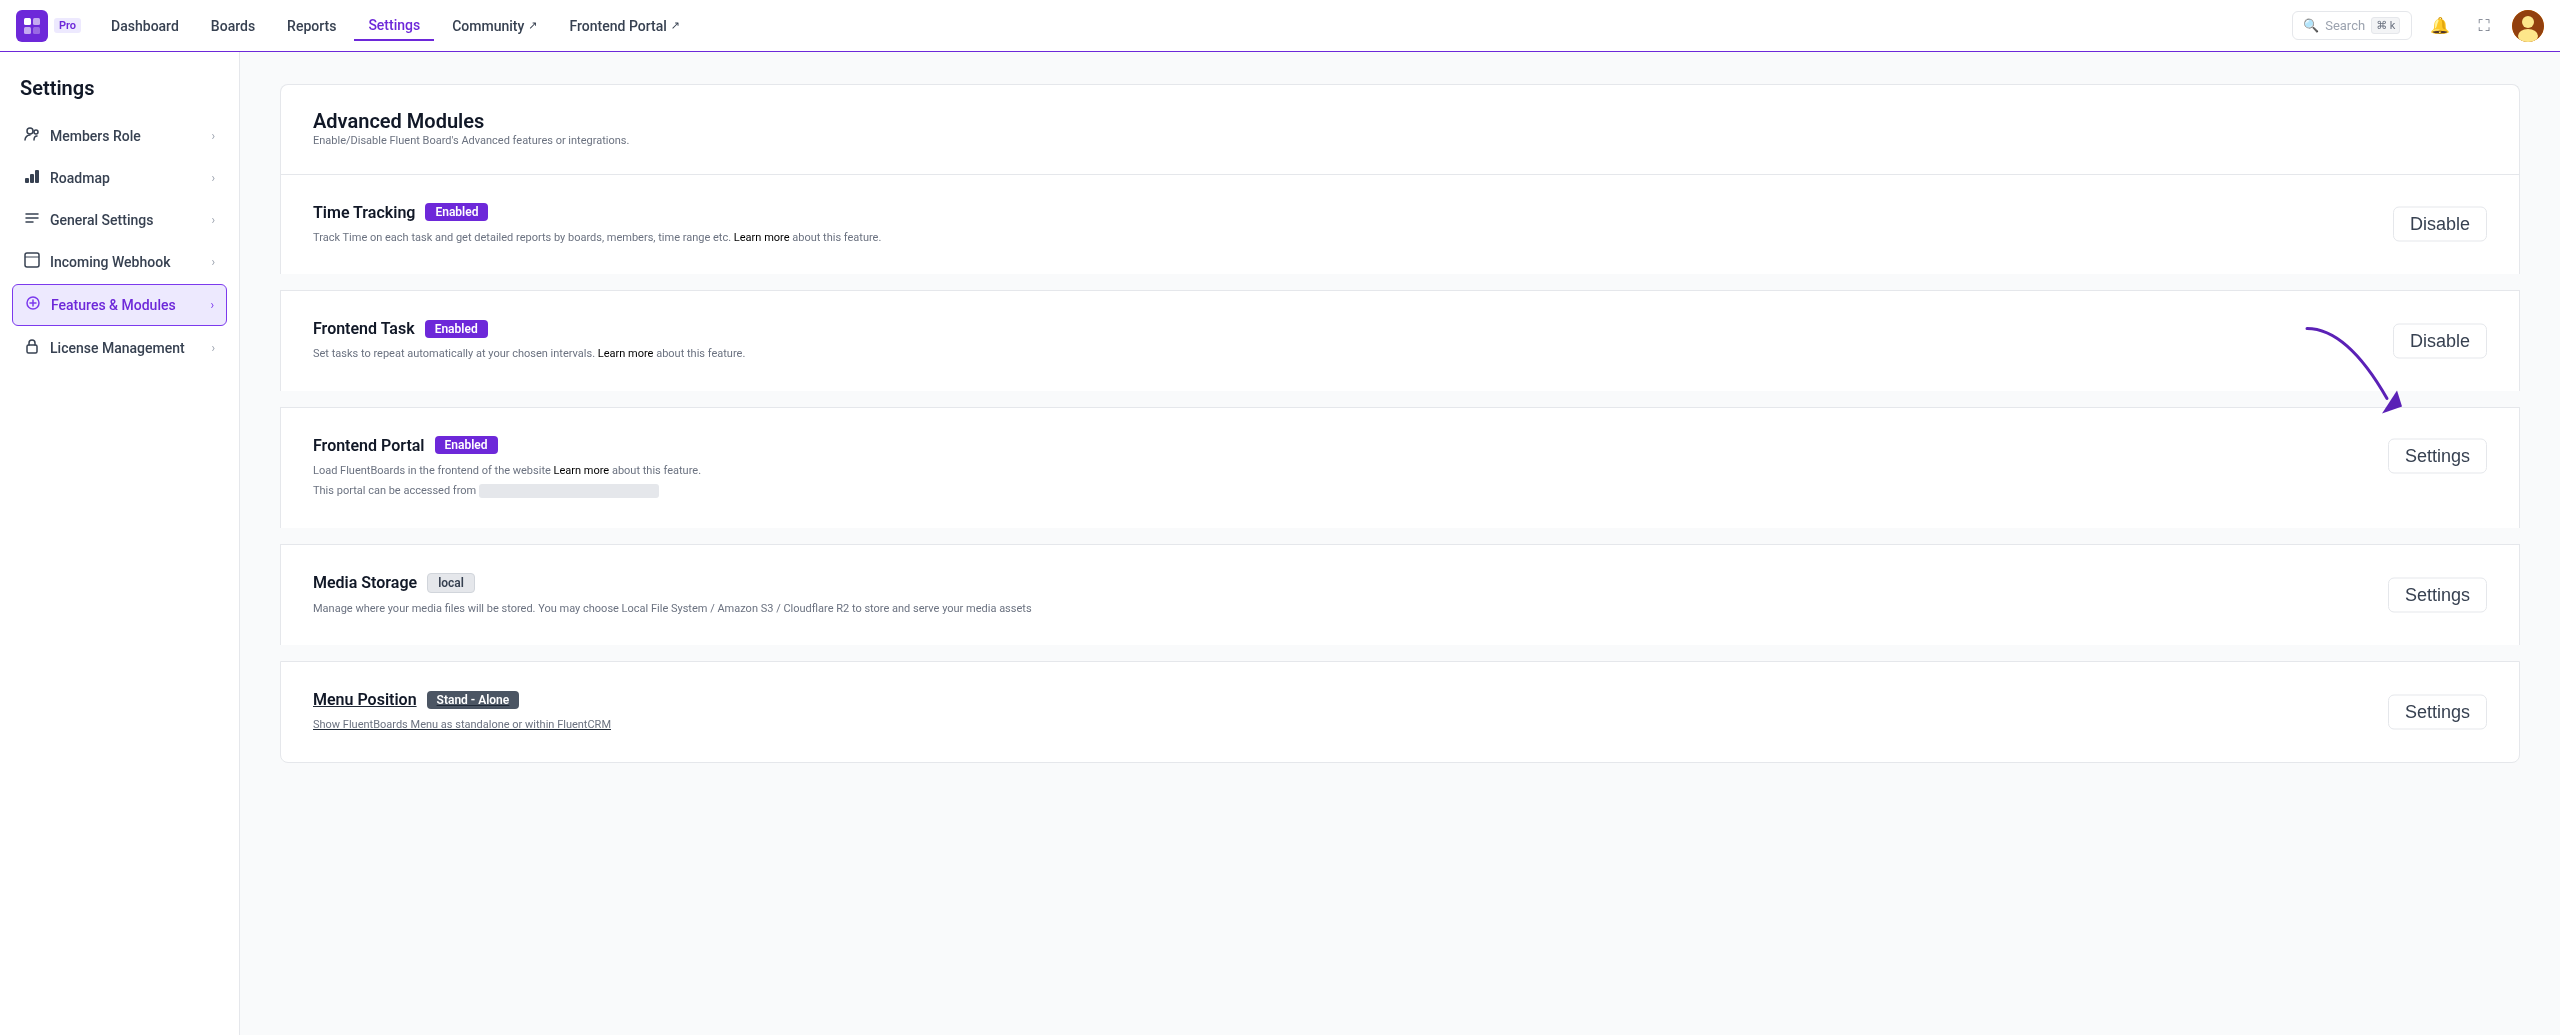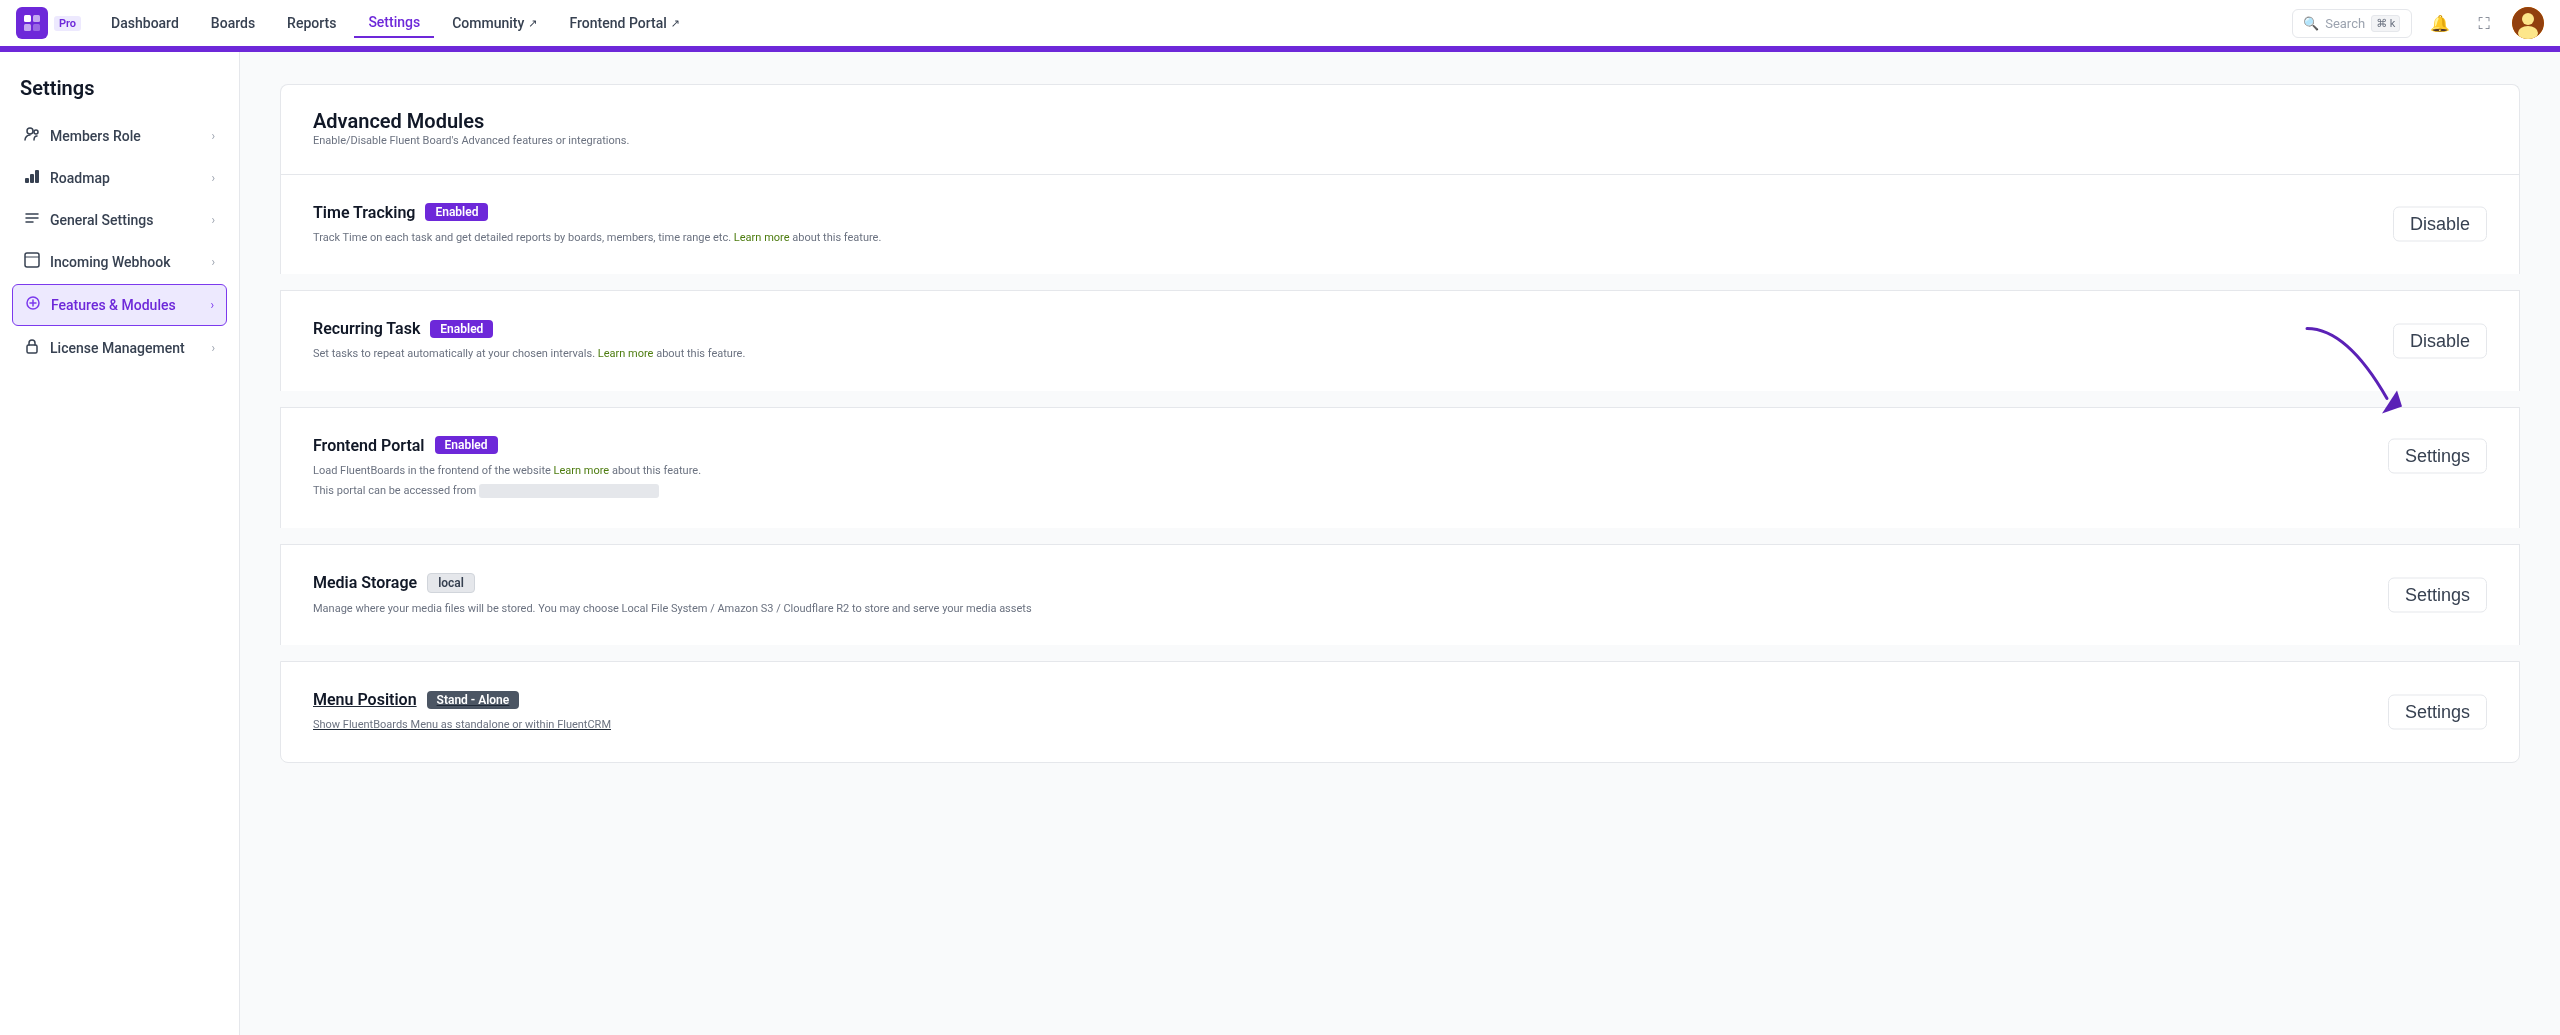--- a/index.html
+++ b/index.html
@@ -1,21 +1,21 @@
 <!DOCTYPE html>
 <html><head>
   <meta charset="utf-8">
   <style>
     * { box-sizing: border-box; margin: 0; padding: 0; }
     body { font-family: -apple-system, BlinkMacSystemFont, 'Segoe UI', Roboto, sans-serif; background: #f3f4f6; color: #1f2937; font-size: 14px; }
 
     
     .topnav {
       background: #fff;
-      border-bottom: 6px solid #6d28d9;
+      border-bottom: 1px solid #6d28d9;
       display: flex;
       align-items: center;
       height: 52px;
       padding: 0 16px;
       gap: 4px;
     }
     .topnav-logo {
       display: flex;
       align-items: center;
       gap: 6px;
@@ -200,21 +200,21 @@
     .badge-standalone {
       background: #4b5563;
       color: #fff;
     }
     .section-desc {
       font-size: 11px;
       color: #6b7280;
       line-height: 1.5;
     }
     .section-desc a {
-      color: #4d7c0f;
+      color: #000000;
       text-decoration: none;
     }
     .section-action {
       position: absolute;
       right: 32px;
       top: 50%;
       transform: translateY(-50%);
     }
     .btn-outline {
       border: 1px solid #e5e7eb;
@@ -386,21 +386,21 @@
       <p class="section-desc">
         <span>Track Time on each task and get detailed reports by boards, members, time range etc. </span><a href="#">Learn more</a><span> about this feature.</span>
       </p>
       <div class="section-action">
         <button class="btn-outline">Disable</button>
       </div>
     </div>
 
     <div class="section-card" style="border-radius: 0; border-bottom: none;">
       <div class="section-header">
-        <span class="section-title">Recurring Task</span>
+        <span class="section-title">Frontend Task</span>
         <span class="badge badge-enabled">Enabled</span>
       </div>
       <p class="section-desc">
         <span>Set tasks to repeat automatically at your chosen intervals. </span><a href="#">Learn more</a><span> about this feature.</span>
       </p>
       <div class="section-action">
         <button class="btn-outline">Disable</button>
       </div>
     </div>
 

